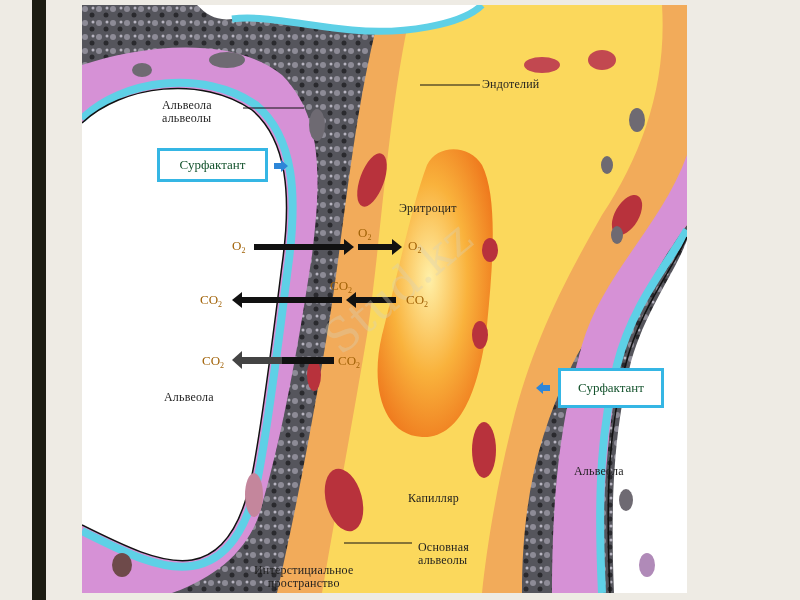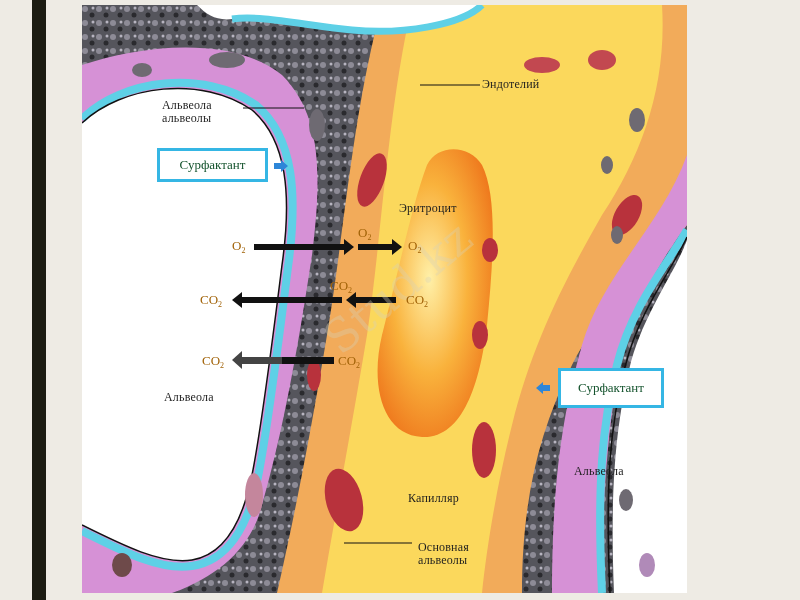--- a/index.html
+++ b/index.html
@@ -152,20 +152,24 @@
 
   <div class="lbl" style="left:82px; top:386px;">Альвеола</div>
   <div class="lbl" style="left:492px; top:460px;">Альвеола</div>
   <div class="lbl bold" style="left:326px; top:487px; font-weight:normal;">Капилляр</div>
 
   <div class="lbl" style="left:336px; top:536px;">
     <div>Основная</div>
     <div>альвеолы</div>
   </div>
 
+  <div class="lbl" style="left:172px; top:559px; text-align:center;">
+    <div>Интерстициальное</div>
+    <div>пространство</div>
+  </div>
 
   <div class="gas" style="left:150px; top:233px;"><span>O</span><sub>2</sub></div>
   <div class="gas" style="left:276px; top:220px;"><span>O</span><sub>2</sub></div>
   <div class="gas" style="left:326px; top:233px;"><span>O</span><sub>2</sub></div>
 
   <div class="gas" style="left:118px; top:287px;"><span>CO</span><sub>2</sub></div>
   <div class="gas" style="left:248px; top:273px;"><span>CO</span><sub>2</sub></div>
   <div class="gas" style="left:324px; top:287px;"><span>CO</span><sub>2</sub></div>
 
   <div class="gas" style="left:120px; top:348px;"><span>CO</span><sub>2</sub></div>

